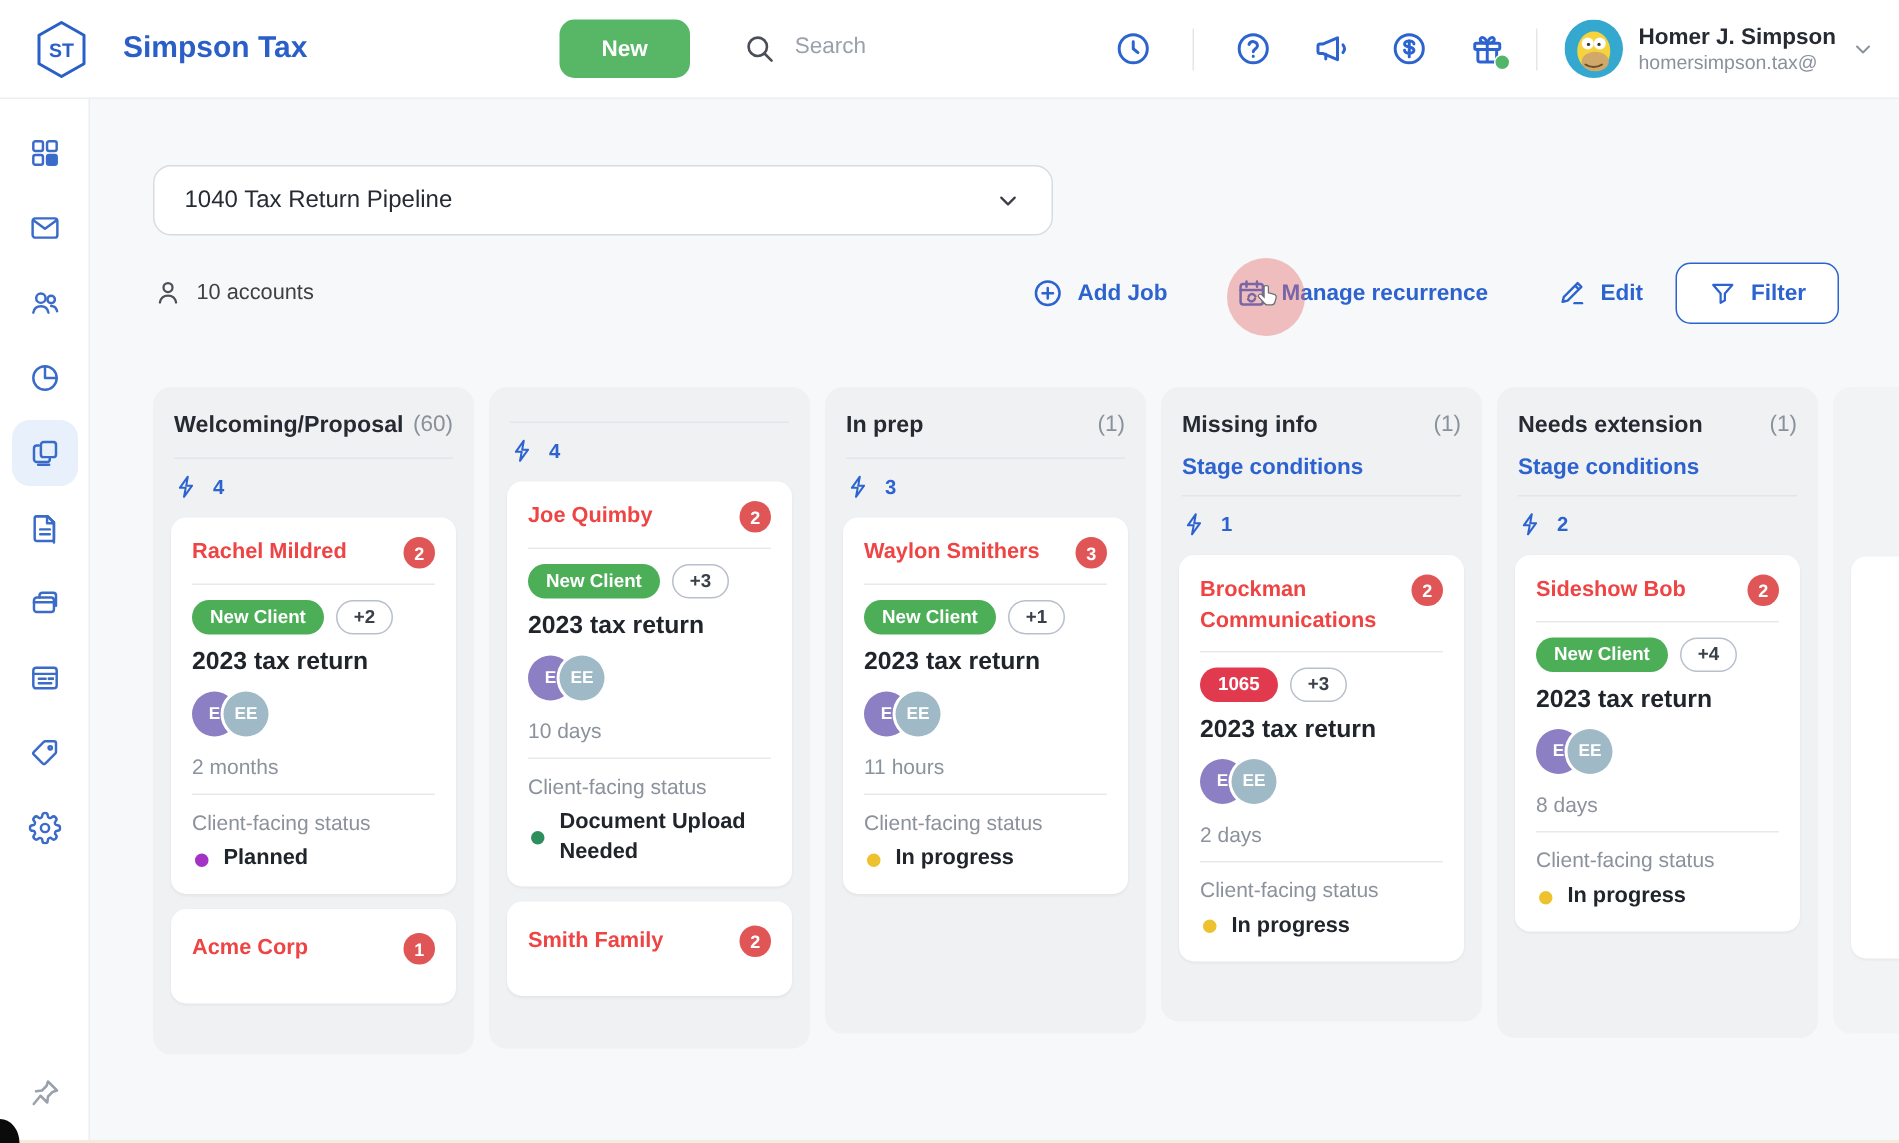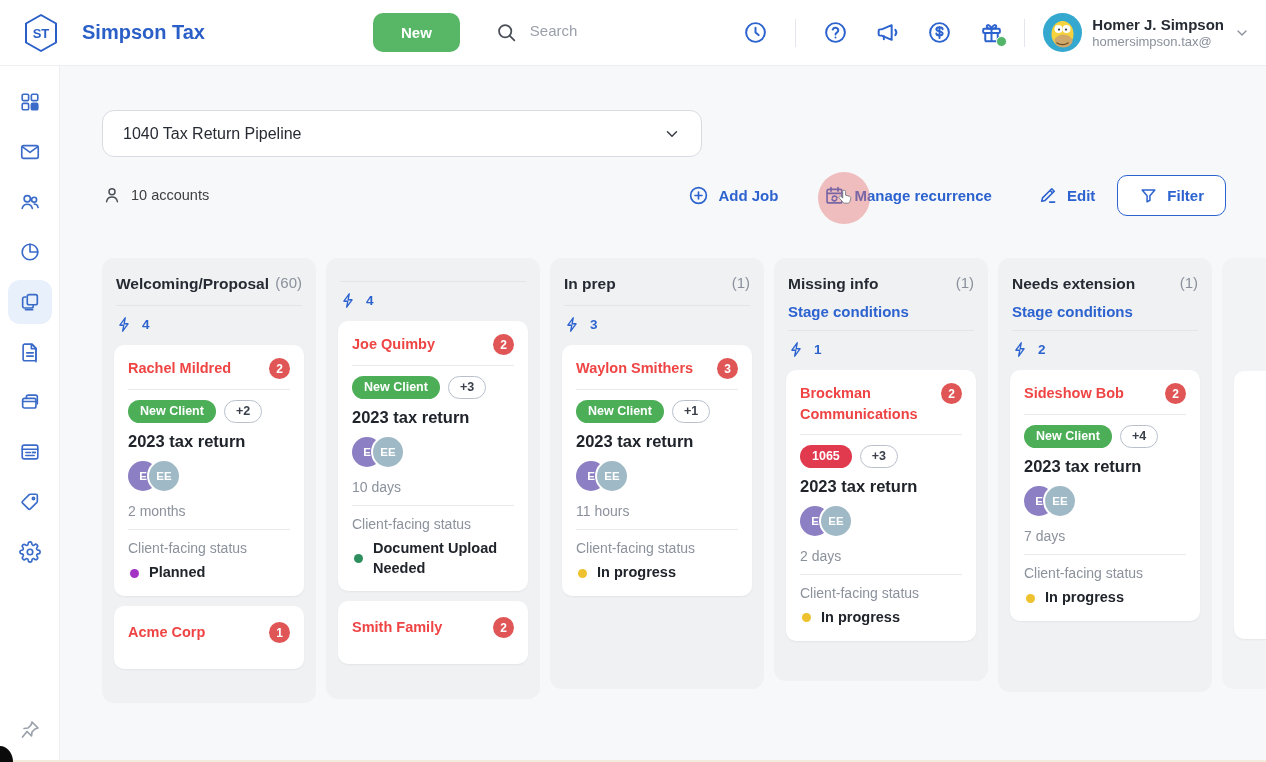--- a/index.html
+++ b/index.html
@@ -472,21 +472,21 @@
         <hr class="cdiv">
         <div class="tags">
           <span class="pill pill-solid" style="background-color: rgb(76, 174, 87);">New Client</span>
           <span class="pill pill-outline">+4</span>
         </div>
         <div class="job">2023 tax return</div>
         <div class="avatars">
           <span class="av" style="background-color: rgb(140, 127, 195);">E</span>
           <span class="av" style="background-color: rgb(159, 185, 198);">EE</span>
         </div>
-        <div class="age">7 days</div>
+        <div class="age">8 days</div>
         <hr class="cdiv">
         <div class="caption">Client-facing status</div>
         <div class="status">
           <i class="dot" style="background-color: rgb(237, 194, 46);"></i>
           <span>In progress</span>
         </div>
       </article>
     </section>
 
     <section class="col col-h6">

